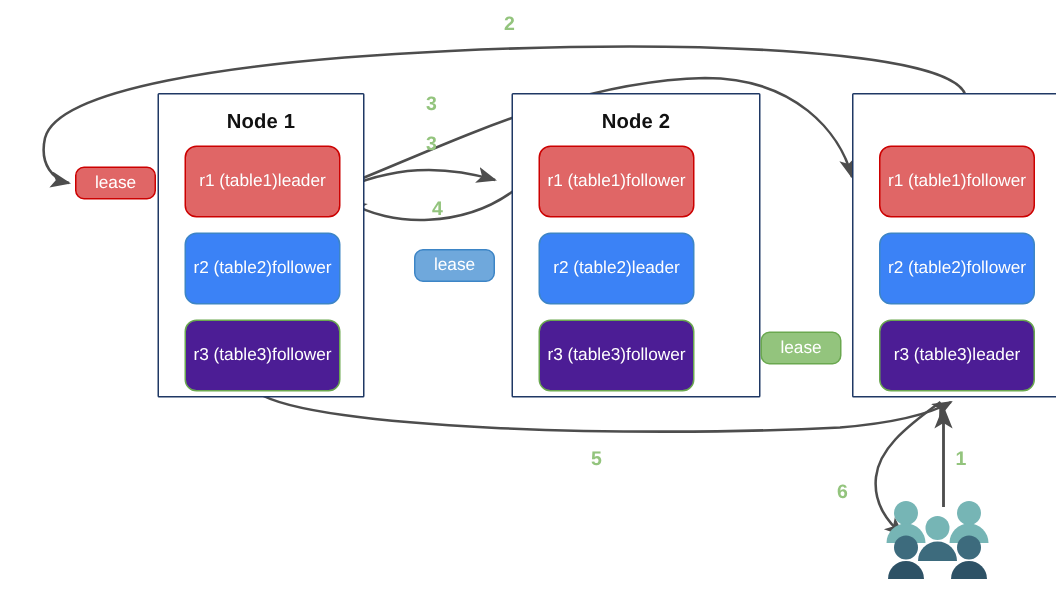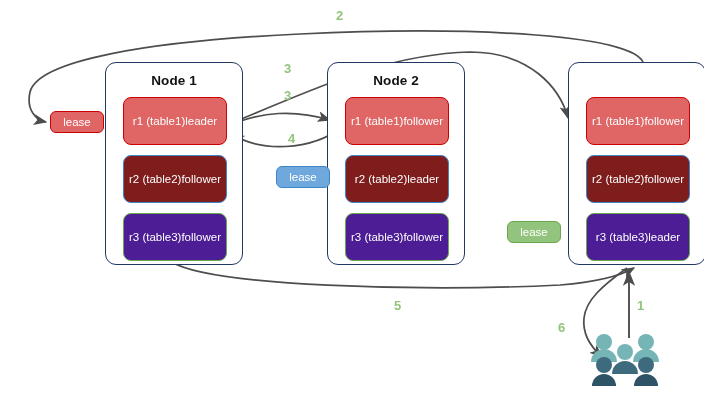--- a/index.html
+++ b/index.html
@@ -20,21 +20,21 @@
     left: 0;
     top: 0;
     width: 704px;
     height: 405px;
     pointer-events: none;
   }
   .node-box {
     position: absolute;
     box-sizing: border-box;
     border: 1.6px solid #1f3864;
-    border-radius: 11px;
+    border-radius: 1px;
     background: #ffffff;
     text-decoration: underline;
   }
   .node-title {
     position: absolute;
     left: 0;
     right: 0;
     top: 10px;
     text-align: center;
     font-size: 13.5px;
@@ -49,21 +49,21 @@
     display: flex;
     align-items: center;
     justify-content: center;
     color: #ffffff;
     font-size: 11.5px;
     line-height: 14px;
     text-shadow: 0 0 1px rgba(0,0,0,0.07);
   }
   .replica span { display: block; }
   .r-red   { background: #e06666; border: 1.4px solid #cc0000; }
-  .r-blue  { background: #7f1d1d; border: 1.4px solid #3d85c6; }
+  .r-blue  { background: #3b82f6; border: 1.4px solid #3d85c6; }
   .r-green { background: #4c1d95; border: 1.4px solid #6aa84f; }
 
   .lease {
     position: absolute;
     box-sizing: border-box;
     border-radius: 6px;
     display: flex;
     align-items: center;
     justify-content: center;
     color: #ffffff;
@@ -132,21 +132,21 @@
     <div class="replica r-blue" style="left:17px; top:92px; width:104px; height:48px;">
       <span>r2 (table2)</span>
       <span>follower</span>
     </div>
     <div class="replica r-green" style="left:17px; top:150px; width:104px; height:48px;">
       <span>r3 (table3)</span>
       <span>follower</span>
     </div>
   </div>
 
-  <div class="node-box" style="left:327px; top:62px; width:138px; height:203px;">
+  <div class="node-box" style="left:341px; top:62px; width:166px; height:203px;">
     <div class="node-title">Node 2</div>
     <div class="replica r-red" style="left:17px; top:34px; width:104px; height:48px;">
       <span>r1 (table1)</span>
       <span>follower</span>
     </div>
     <div class="replica r-blue" style="left:17px; top:92px; width:104px; height:48px;">
       <span>r2 (table2)</span>
       <span>leader</span>
     </div>
     <div class="replica r-green" style="left:17px; top:150px; width:104px; height:48px;">

